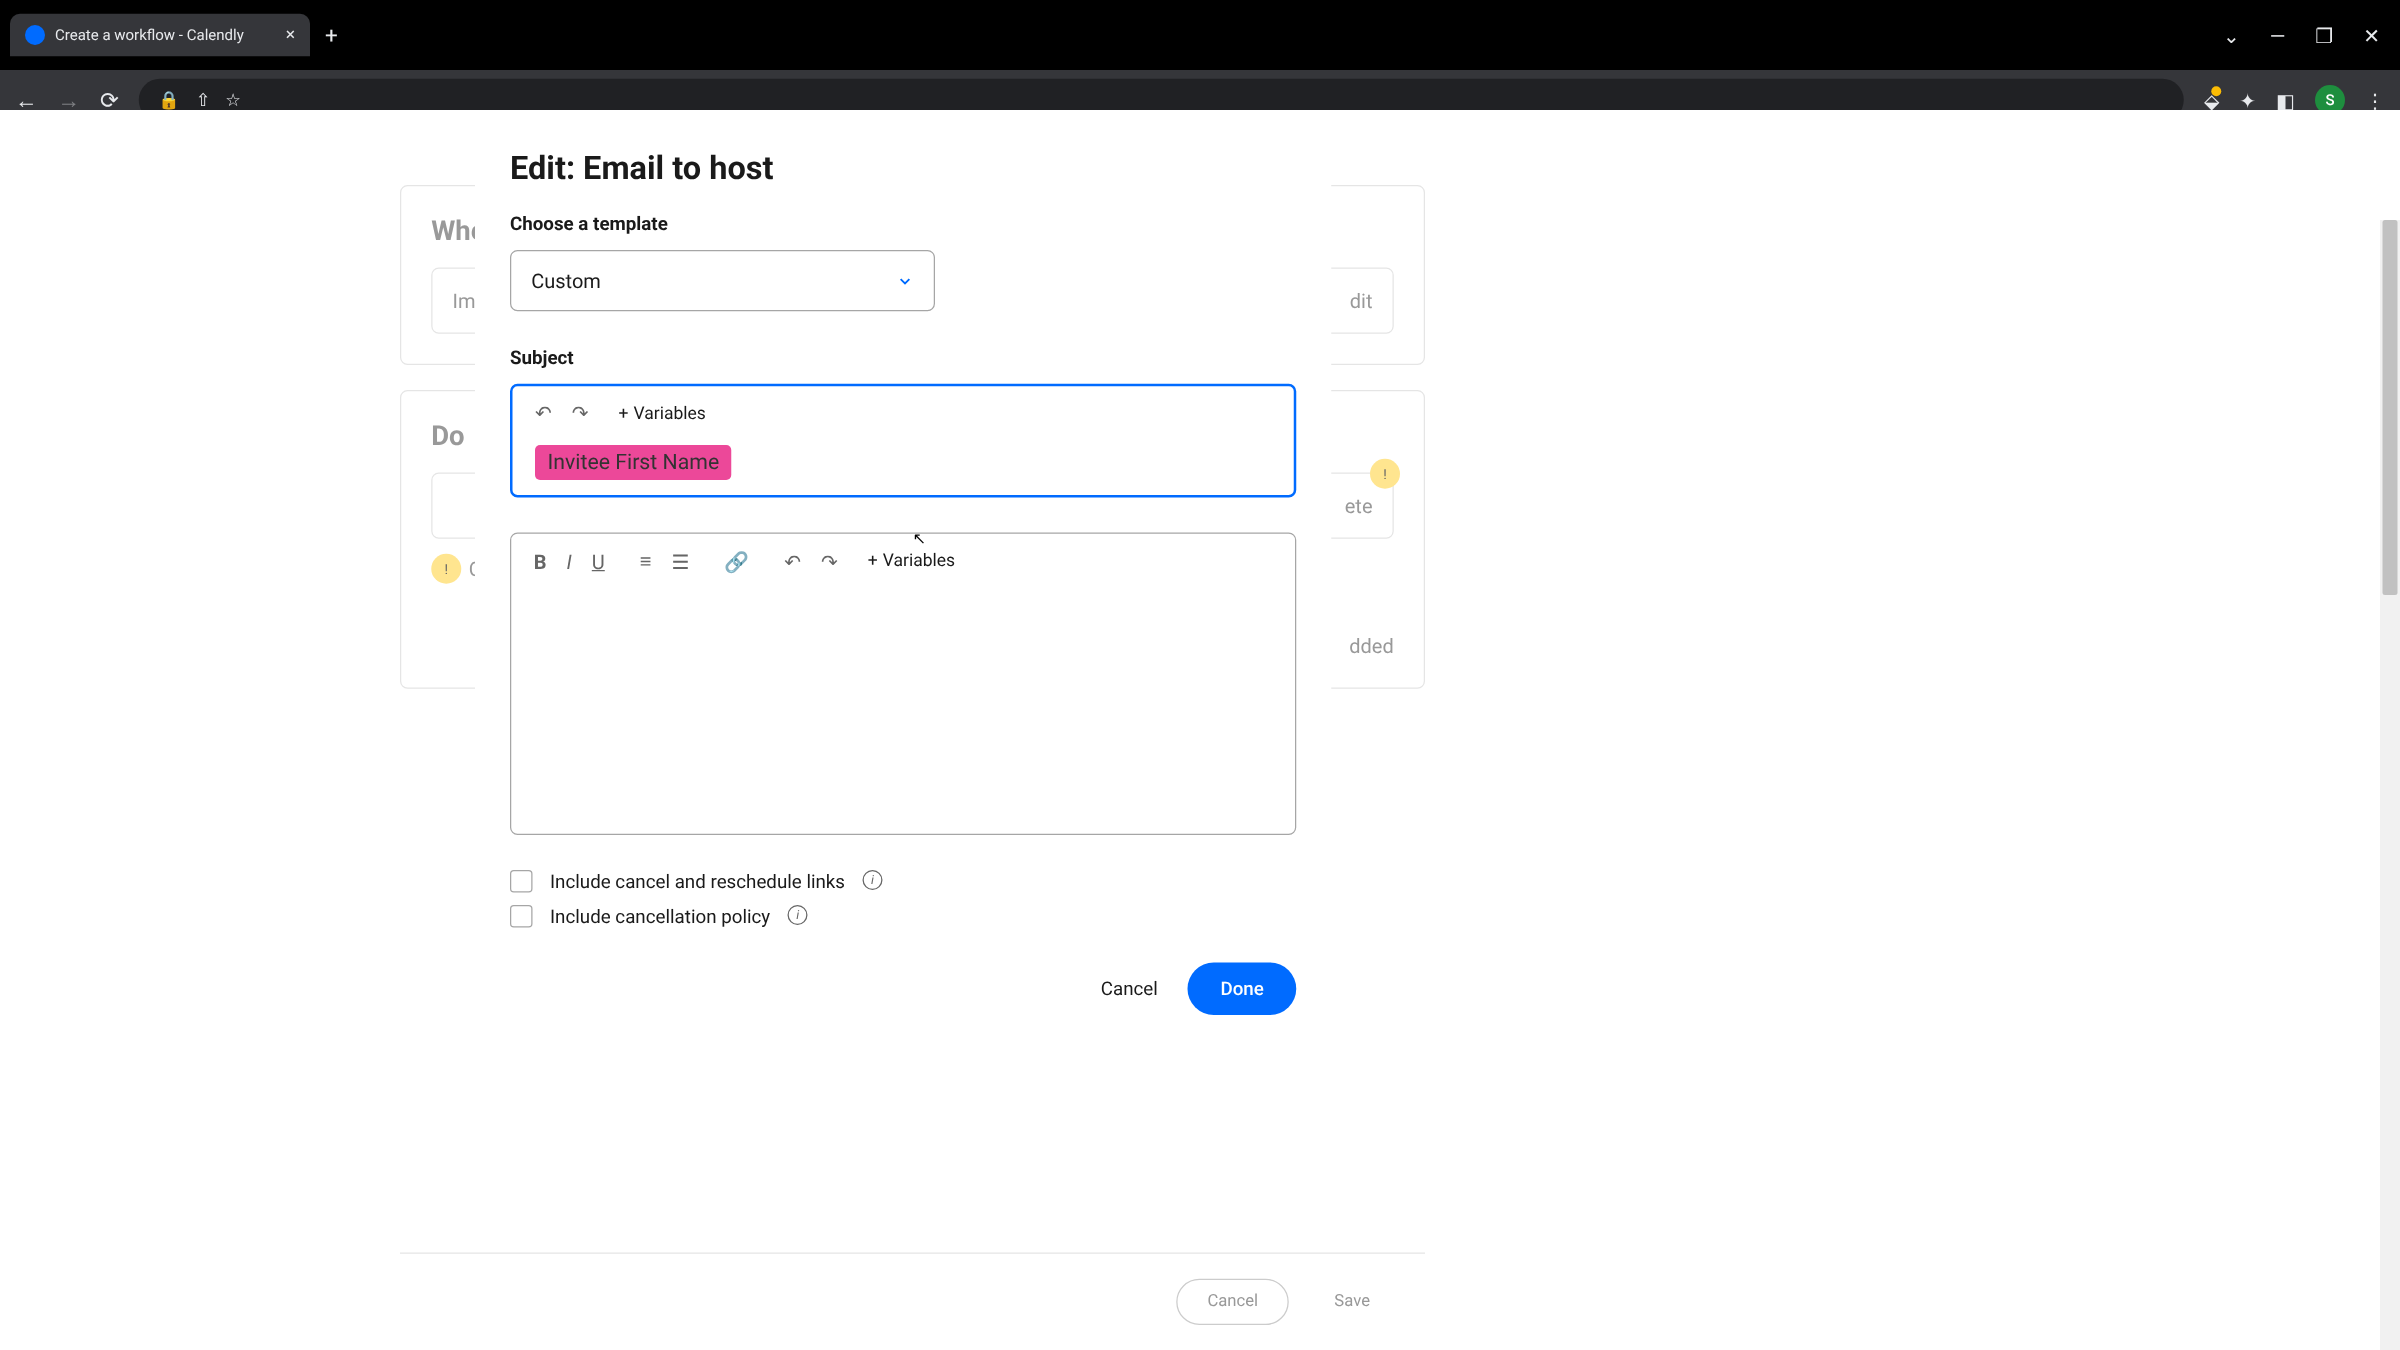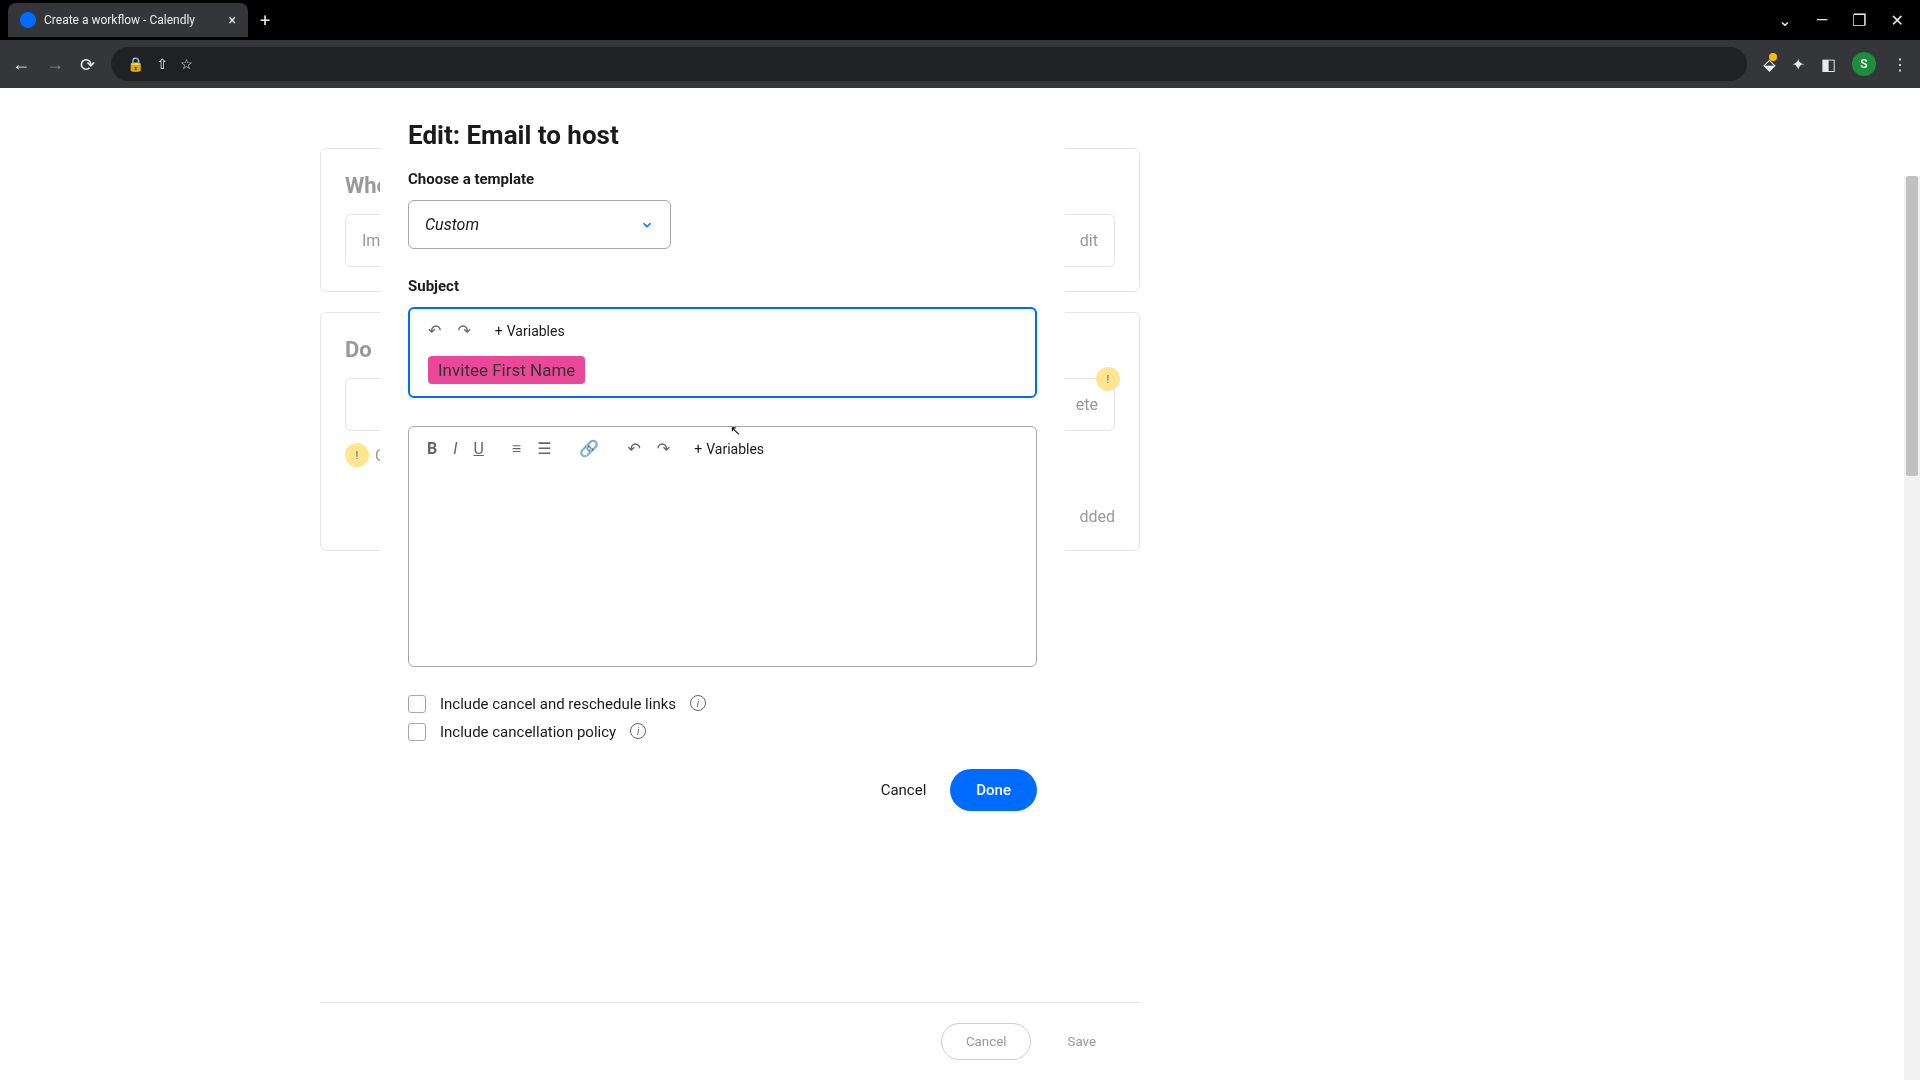--- a/index.html
+++ b/index.html
@@ -12,21 +12,21 @@
       background: #fff;
       overflow: hidden;
     }
     .browser-chrome {
       background: #000;
       height: 88px;
     }
     .tab-bar {
       display: flex;
       align-items: center;
-      height: 40px;
+      height: 56px;
       padding-left: 8px;
     }
     .tab {
       background: #35363a;
       display: flex;
       align-items: center;
       height: 34px;
       padding: 0 12px;
       border-radius: 8px 8px 0 0;
       gap: 8px;
@@ -197,30 +197,29 @@
       color: #1a1a1a;
       margin-bottom: 20px;
     }
     .field-label {
       font-size: 15px;
       font-weight: 700;
       color: #1a1a1a;
       margin-bottom: 12px;
     }
     .select-box {
-      width: 263px;
+      width: 340px;
       border: 1px solid #a6a6a6;
       border-radius: 6px;
       padding: 14px 16px;
       display: flex;
       align-items: center;
       justify-content: space-between;
       margin-bottom: 28px;
       cursor: pointer;
-      font-style: italic;
     }
     .select-value {
       font-size: 16px;
       color: #1a1a1a;
     }
     .editor-box {
       border: 2px solid #006bff;
       border-radius: 6px;
       padding: 12px 18px;
       margin-bottom: 28px;

